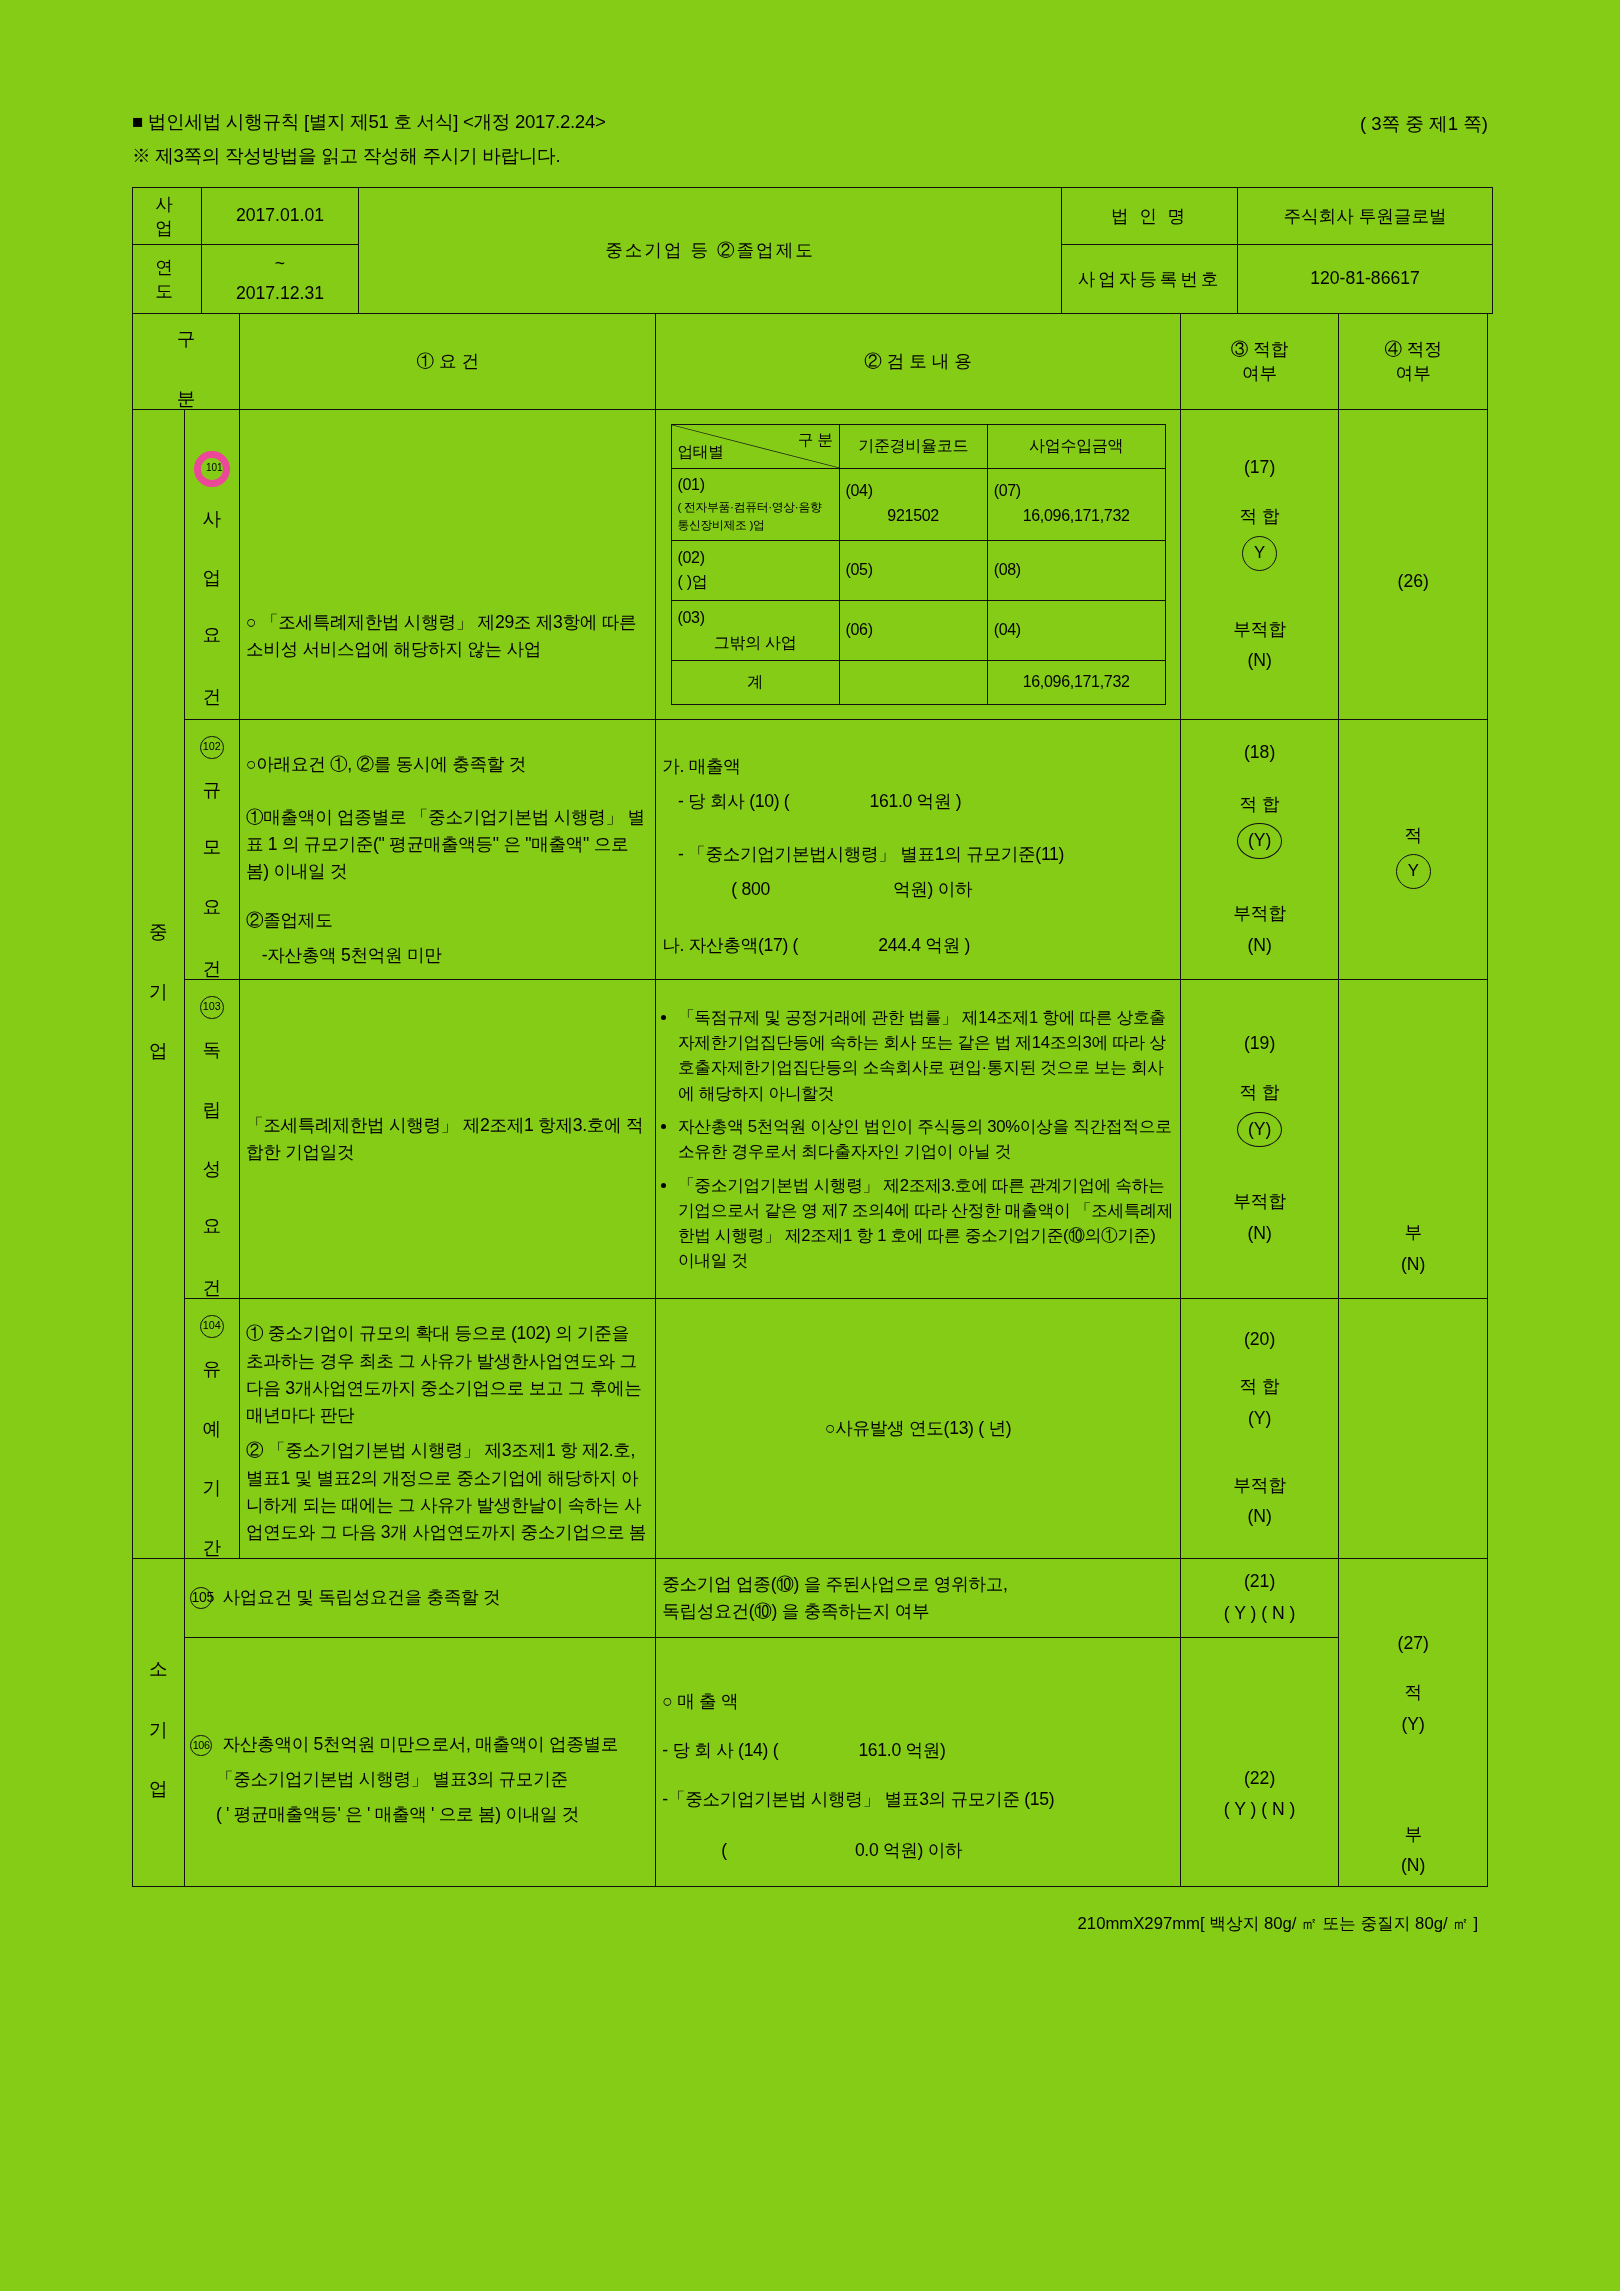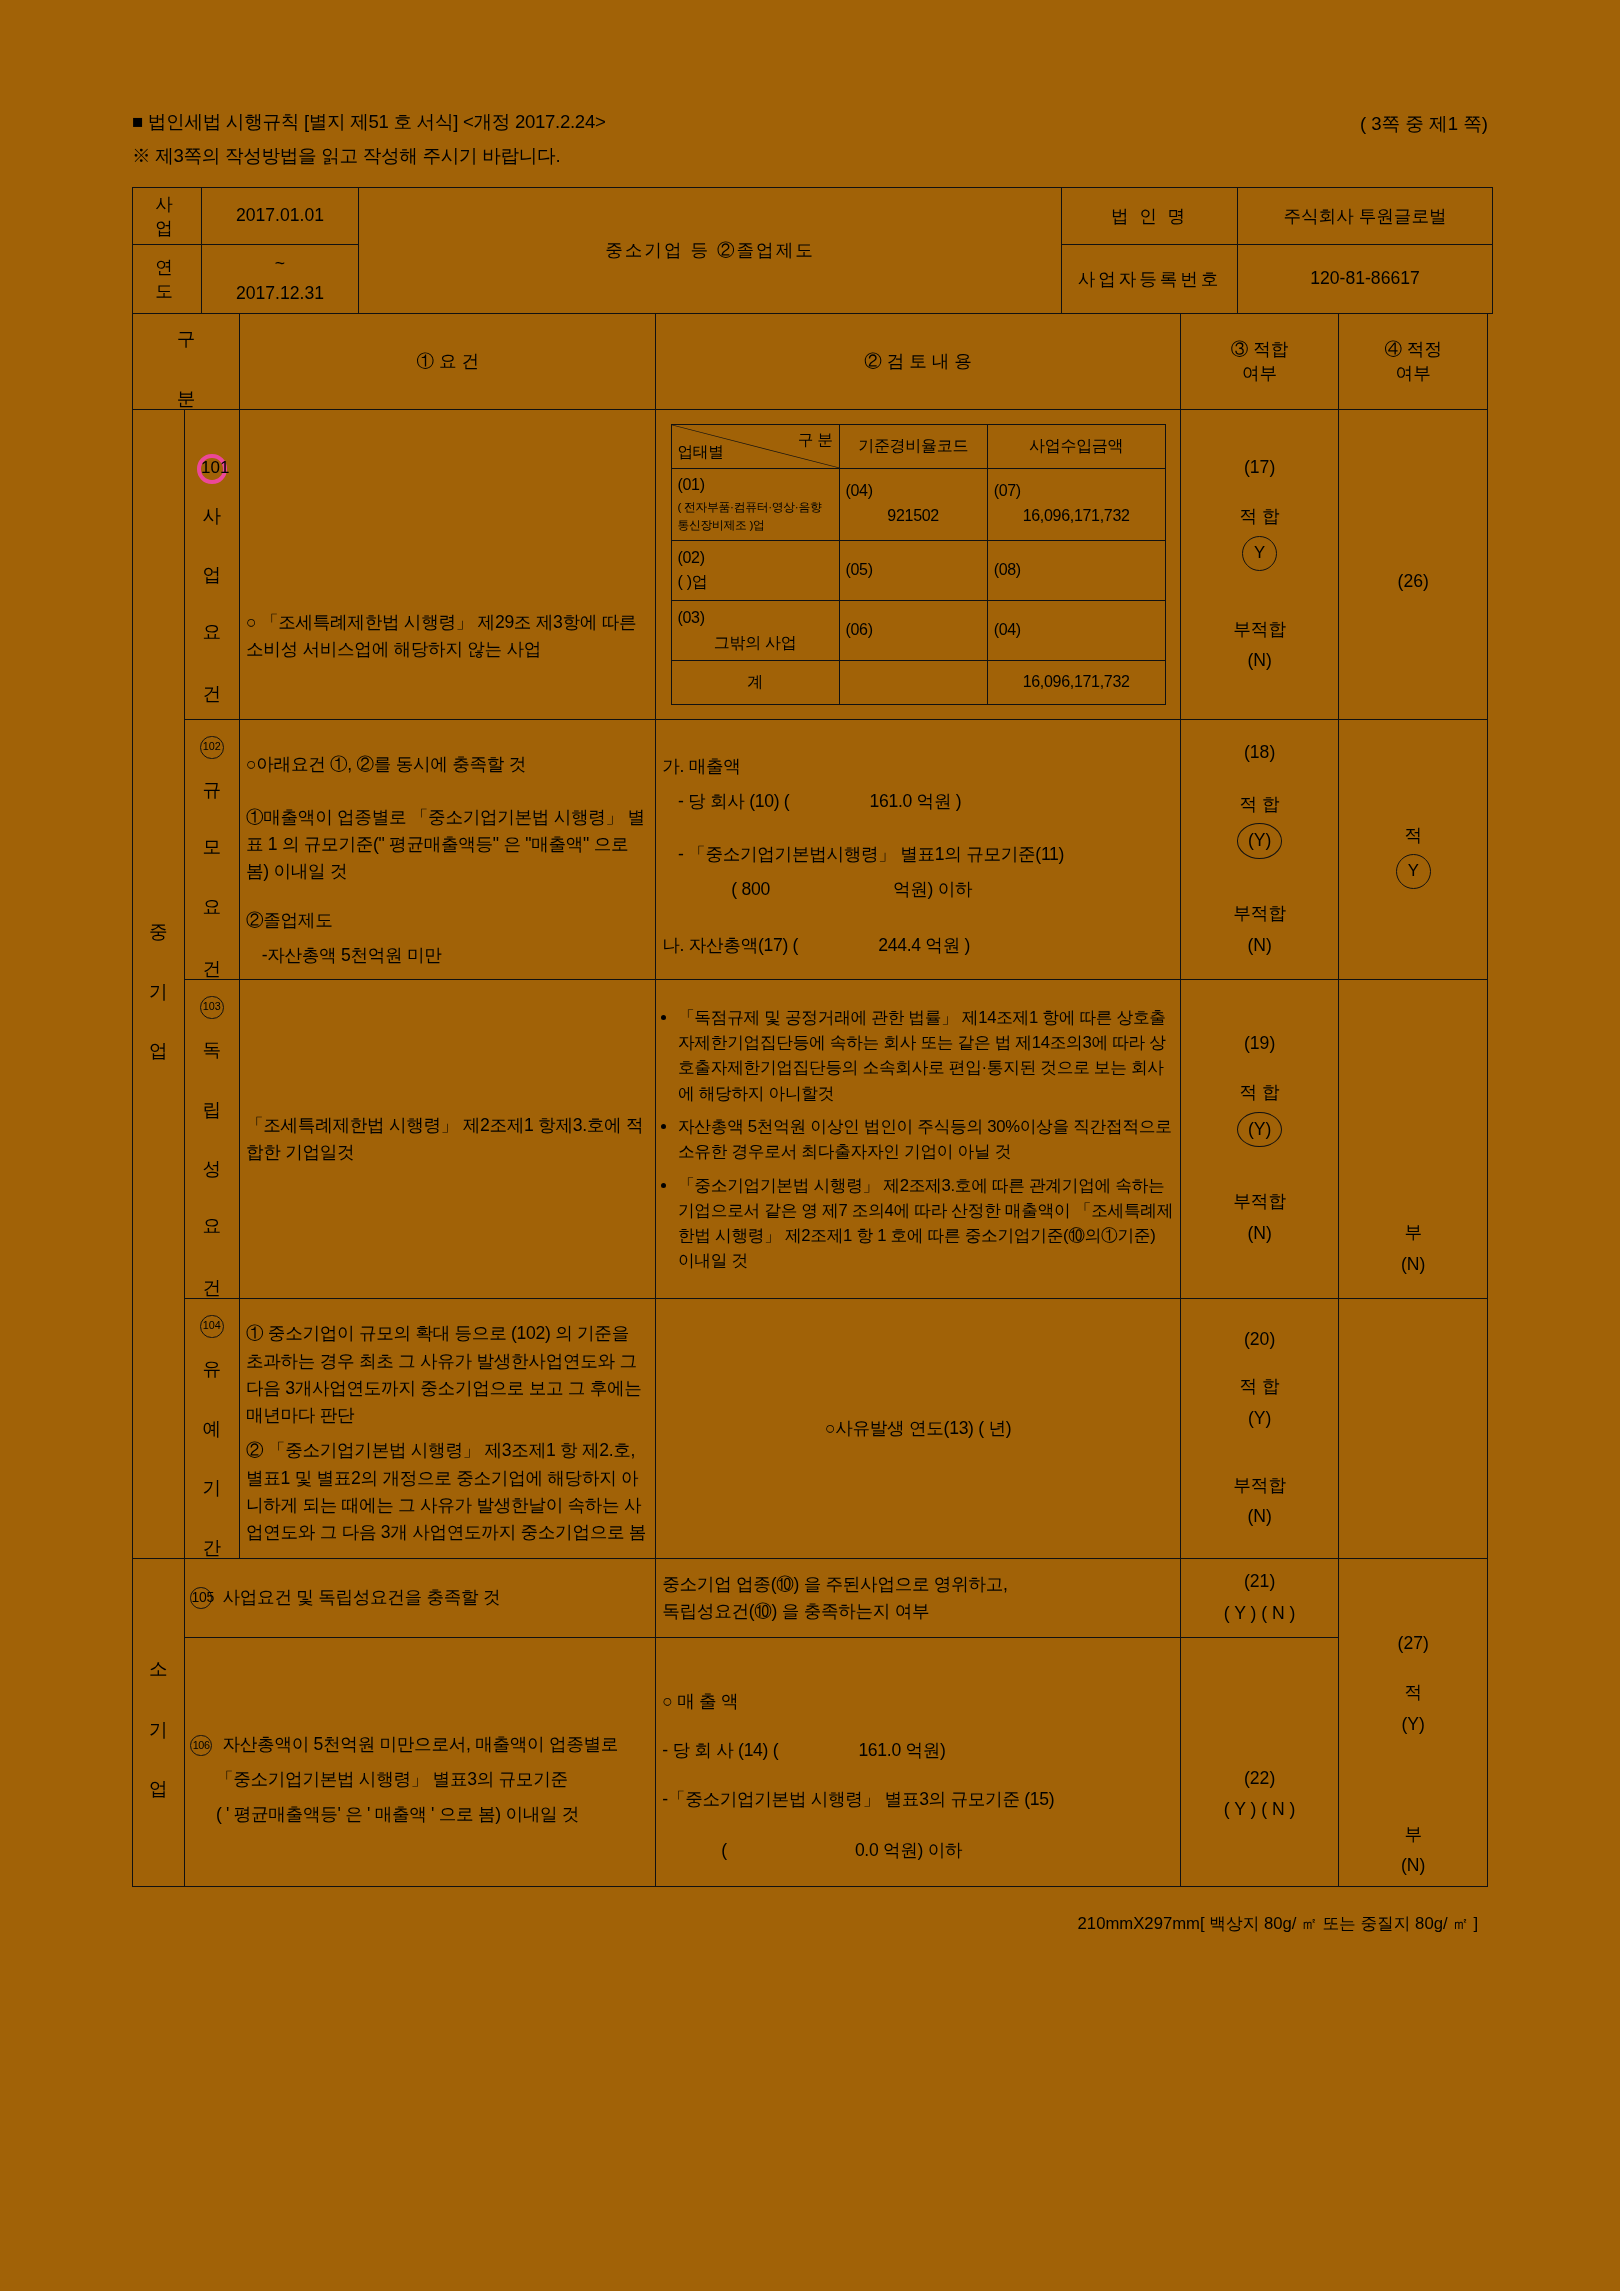--- a/index.html
+++ b/index.html
@@ -8,21 +8,21 @@
     background: #ffffff;
   }
   body {
     font-family: "Liberation Sans", sans-serif;
     color: #000;
   }
   .page {
     position: relative;
     width: 1620px;
     height: 2292px;
-    background: #a16207;
+    background: #84cc16;
     box-sizing: border-box;
     padding: 108px 132px 0 132px;
   }
   .hdr-row {
     display: flex;
     justify-content: space-between;
     align-items: flex-start;
     font-size: 18.6px;
     line-height: 1.5;
   }
@@ -205,21 +205,21 @@
         <div>④ 적정</div>
         <div>여부</div>
       </td>
     </tr>
 
     <tr>
       <td rowspan="4" class="center">
         <span class="vert">중 기 업</span>
       </td>
       <td class="center cell-top" style="padding-top:29px;">
-        <div class="enc" style="border:4px solid #ec4899;border-radius:50%;width:21.6px;height:21.6px;line-height:19.6px;margin:0 auto 9.8px auto;font-size:17px;">101</div>
+        <div class="enc" style="border:7px solid #ec4899;border-radius:50%;width:21.6px;height:21.6px;line-height:19.6px;margin:0 auto 9.8px auto;font-size:10px;text-align:right;">101</div>
         <span class="vert">사 업 요 건</span>
       </td>
       <td class="req cell-top" style="padding-top:147px;">
         <span>○ 「조세특례제한법 시행령」 제29조 제3항에 따른 소비성 서비스업에 해당하지 않는 사업</span>
       </td>
       <td class="chk" style="padding:9.8px 3.9px;">
         <table class="inner">
           <colgroup>
                 <col style="width:34%">
                 <col style="width:30%">

